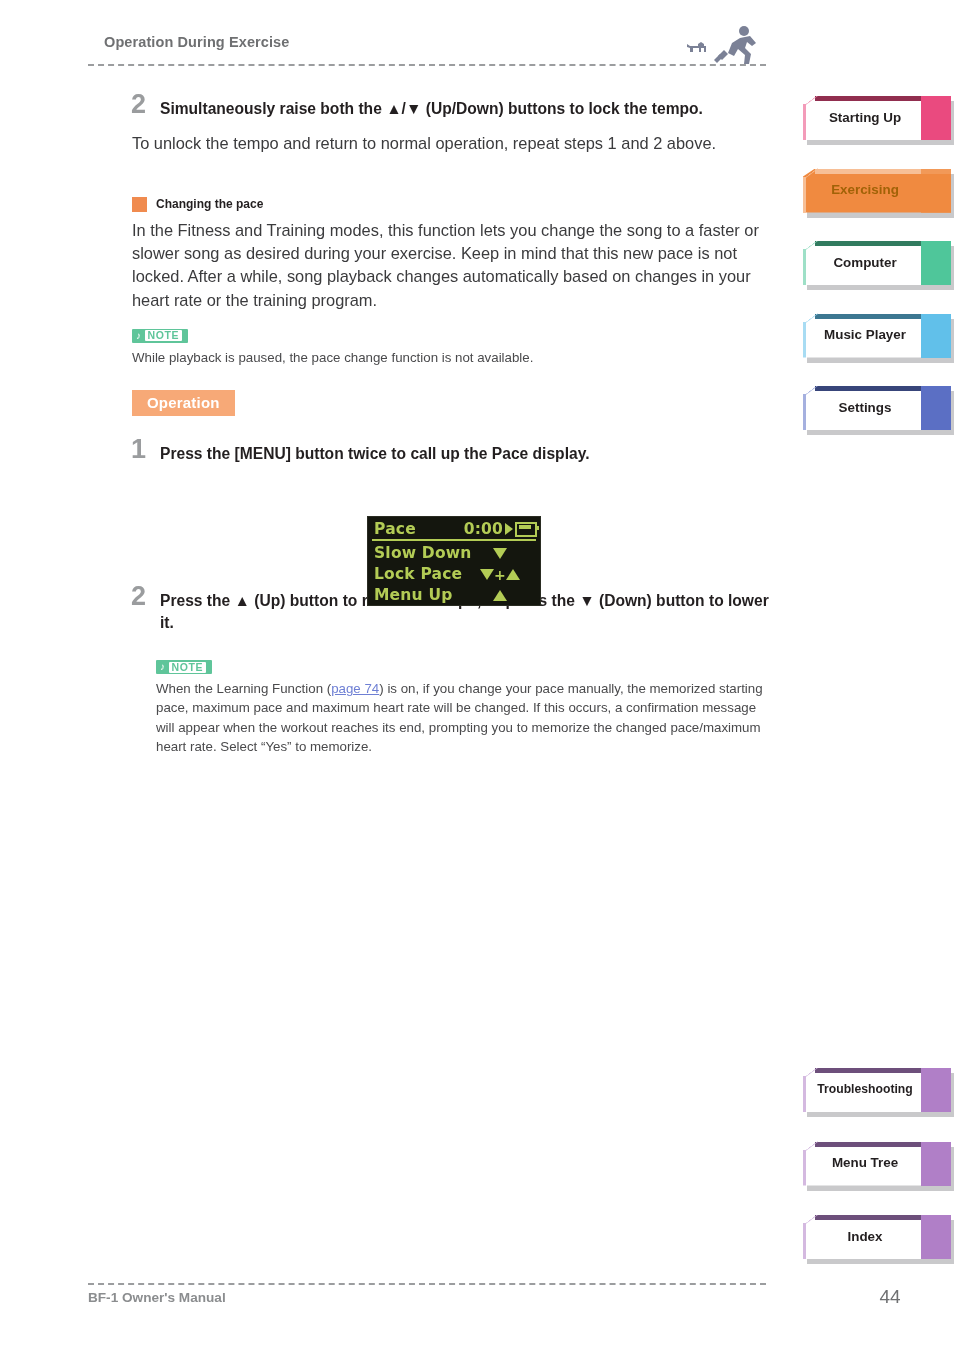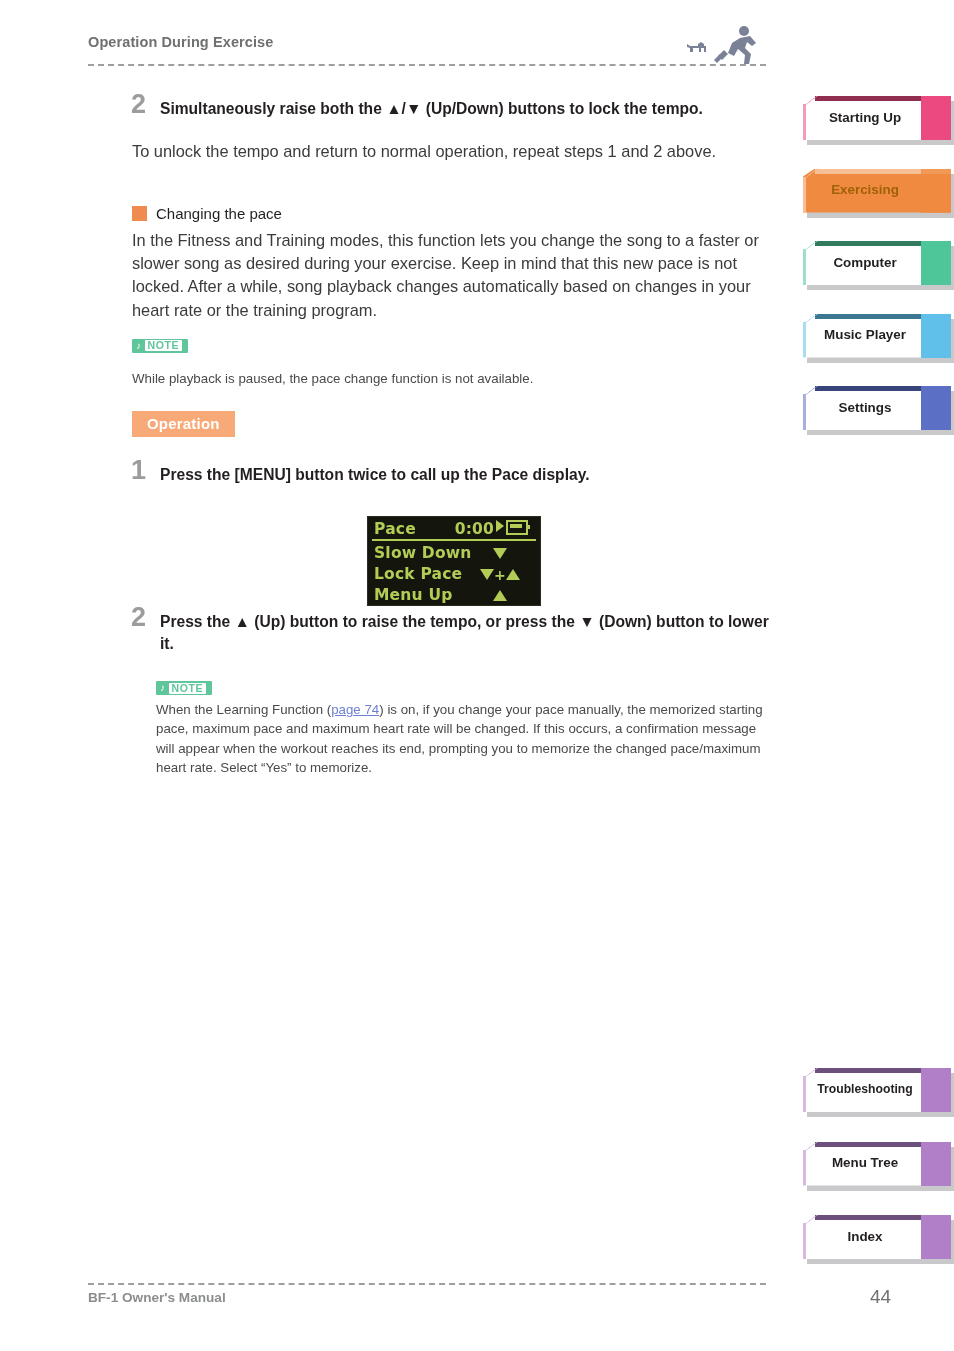--- a/index.html
+++ b/index.html
@@ -10,21 +10,21 @@
     color:#231f20;
     position:relative;
     overflow:hidden;
   }
 
   
   #page-header{
     position:absolute;left:88px;top:30px;width:678px;height:42px;
   }
   #header-title{
-    position:absolute;left:0;top:4px;
+    position:absolute;left:16px;top:4px;
     font-size:14.5px;font-weight:bold;color:#6f7072;
     letter-spacing:.1px;
   }
   #header-icons{
     position:absolute;right:0;top:-6px;width:82px;height:44px;
   }
   #header-rule{
     position:absolute;left:88px;top:64px;width:678px;height:0;
     border-top:2.5px dashed #9b9d9f;
   }
@@ -48,21 +48,21 @@
     font-size:15.6px;font-weight:bold;line-height:1.37;
     color:#231f20;
   }
   .body-text{
     font-size:16.4px;line-height:1.42;color:#3b3b3d;
     font-weight:normal;
   }
 
   
   .sec-head{
-    font-size:15px;font-weight:normal;color:#231f20;
+    font-size:12px;font-weight:bold;color:#231f20;
     display:flex;align-items:center;gap:9px;
   }
   .sec-bullet{
     width:15px;height:15px;background:#f08b4f;display:inline-block;
     flex:0 0 auto;
   }
 
   
   .note-badge{
     display:inline-flex;align-items:center;
@@ -105,21 +105,21 @@
     position:relative;
     font-family:"DejaVu Sans", sans-serif;
   }
   .lcd-row{
     position:relative;height:21px;
     color:#b3cc55;
     font-size:15.5px;font-weight:bold;
     letter-spacing:.2px;
   }
   .lcd-label{position:absolute;left:6px;top:1px;}
-  .lcd-right{position:absolute;right:12px;top:1px;display:flex;gap:2px;}
+  .lcd-right{position:absolute;right:3px;top:1px;display:flex;align-items:center;gap:2px;}
   .lcd-mid{position:absolute;left:98px;top:1px;width:68px;text-align:center;}
   #lcd-sep{
     position:absolute;left:4px;top:21.5px;width:164px;height:2px;background:#b3cc55;
   }
   .tri-d{
     width:0;height:0;border-left:7px solid transparent;border-right:7px solid transparent;
     border-top:11px solid #b3cc55;display:inline-block;vertical-align:middle;
   }
   .tri-u{
     width:0;height:0;border-left:7px solid transparent;border-right:7px solid transparent;
@@ -178,21 +178,21 @@
   
   #footer-rule{
     position:absolute;left:88px;top:1283px;width:678px;height:0;
     border-top:2.5px dashed #9b9d9f;
   }
   #footer-left{
     position:absolute;left:88px;top:1290px;
     font-size:13.6px;font-weight:bold;color:#8b8d8f;
   }
   #footer-page{
-    position:absolute;left:870px;top:1286px;width:40px;
+    position:absolute;left:870px;top:1286px;width:40px;text-align:center;
     font-size:19px;color:#6f7072;
   }
   .link{color:#6e7fd4;}
 </style>
 </head>
 <body>
 
 <div id="page-header">
   <div id="header-title">Operation During Exercise</div>
   <div id="header-icons">
@@ -212,35 +212,35 @@
 </div>
 <div id="header-rule"></div>
 
 <div id="main">
 
   <div class="step" style="margin-top:10px;">
     <span class="step-num">2</span>
     <div class="step-text">Simultaneously raise both the ▲/▼ (Up/Down) buttons to lock the tempo.</div>
   </div>
 
-  <div class="body-text" style="margin-top:21px;padding-left:1px;">To unlock the tempo and return to normal operation, repeat steps 1 and 2 above.</div>
+  <div class="body-text" style="margin-top:13px;padding-left:1px;">To unlock the tempo and return to normal operation, repeat steps 1 and 2 above.</div>
 
   <div class="sec-head" style="margin-top:41px;padding-left:1px;">
     <span class="sec-bullet"></span>
     <span>Changing the pace</span>
   </div>
 
   <div class="body-text" style="margin-top:7px;padding-left:1px;">In the Fitness and Training modes, this function lets you change the song to a faster or slower song as desired during your exercise. Keep in mind that this new pace is not locked. After a while, song playback changes automatically based on changes in your heart rate or the training program.</div>
 
   <div style="margin-top:13px;padding-left:1px;">
     <span class="note-badge">
       <span class="nb-music">♪</span>
         <span class="nb-note">NOTE</span>
     </span>
-    <div class="note-text" style="margin-top:16px;">While playback is paused, the pace change function is not available.</div>
+    <div class="note-text" style="margin-top:5px;">While playback is paused, the pace change function is not available.</div>
   </div>
 
   <div style="margin-top:23px;padding-left:1px;">
     <span class="op-badge">Operation</span>
   </div>
 
   <div class="step" style="margin-top:27px;">
     <span class="step-num">1</span>
     <div class="step-text">Press the [MENU] button twice to call up the Pace display.</div>
   </div>

